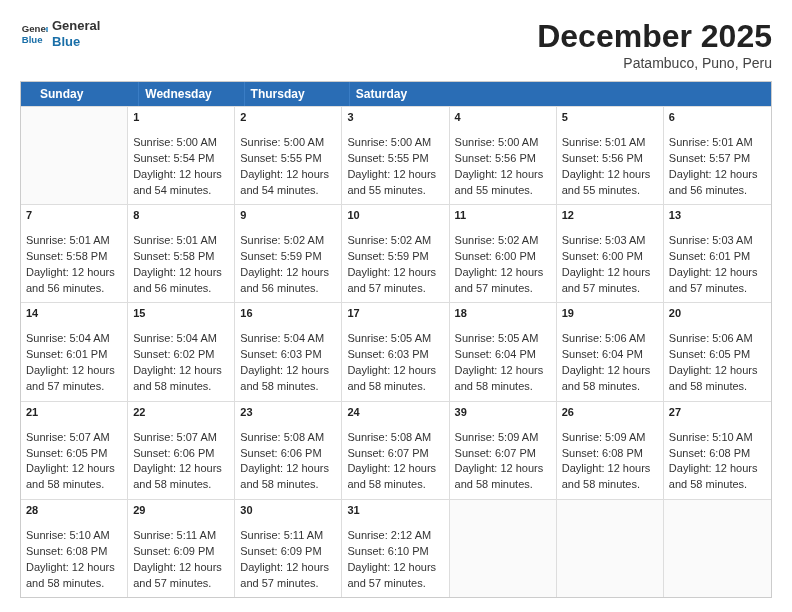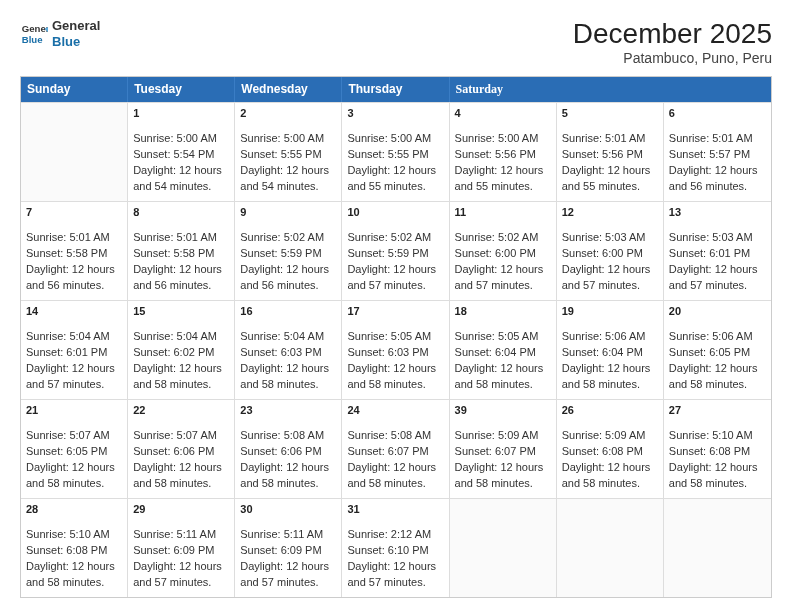--- a/index.html
+++ b/index.html
@@ -29,48 +29,49 @@
       gap: 4px;
     }
     .logo-icon {
       width: 28px;
       height: 28px;
     }
     .title-block {
       text-align: right;
     }
     .month-title {
-      font-size: 28px;
-      font-weight: normal;
+      font-size: 32px;
+      font-weight: bold;
       color: #222;
     }
     .subtitle {
       font-size: 14px;
       color: #444;
     }
     .calendar {
       flex: 1;
       display: flex;
       flex-direction: column;
       border: 1px solid #ccc;
     }
     .cal-header {
       display: grid;
       grid-template-columns: repeat(7, 1fr);
       background: #2a6db5;
+      padding-left: 13px;
     }
     .cal-header-cell {
       color: #fff;
       font-size: 12px;
       font-weight: bold;
       padding: 5px 6px;
       text-align: left;
       border-right: 1px solid #3a7dc5;
     }
-    .cal-header-cell:last-child { border-right: none; font-family: Liberation Serif, serif; }
+    .cal-header-cell:last-child { border-right: none; }
     .cal-body {
       flex: 1;
       display: flex;
       flex-direction: column;
     }
     .cal-row {
       display: grid;
       grid-template-columns: repeat(7, 1fr);
       flex: 1;
       border-top: 1px solid #ddd;
@@ -116,21 +117,20 @@
     </div>
     <div class="title-block">
       <div class="month-title">December 2025</div>
       <div class="subtitle">Patambuco, Puno, Peru</div>
     </div>
   </div>
 
   <div class="calendar">
     <div class="cal-header">
     <div class="cal-header-cell">Sunday</div>
-        <div class="cal-header-cell">Tuesday</div>
         <div class="cal-header-cell">Wednesday</div>
         <div class="cal-header-cell">Thursday</div>
         <div class="cal-header-cell">Saturday</div>
       </div>
     <div class="cal-body">
     <div class="cal-row">
           <div class="cal-cell empty"></div>
           <div class="cal-cell">
             <div class="cell-day">1</div>
             <div class="cell-info" style="white-space: pre-line;">Sunrise: 5:00 AM

